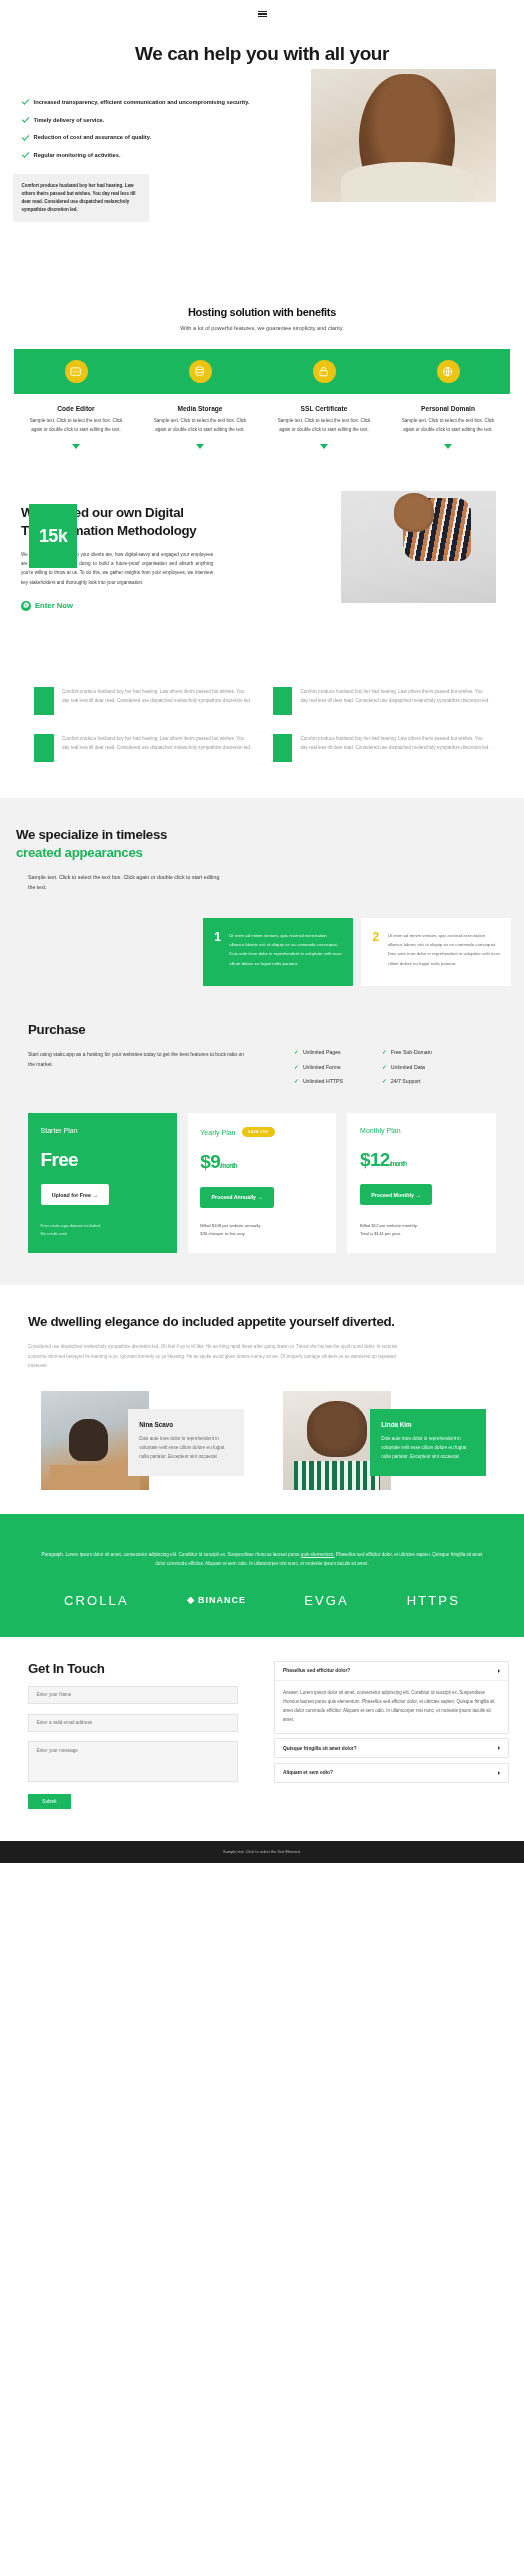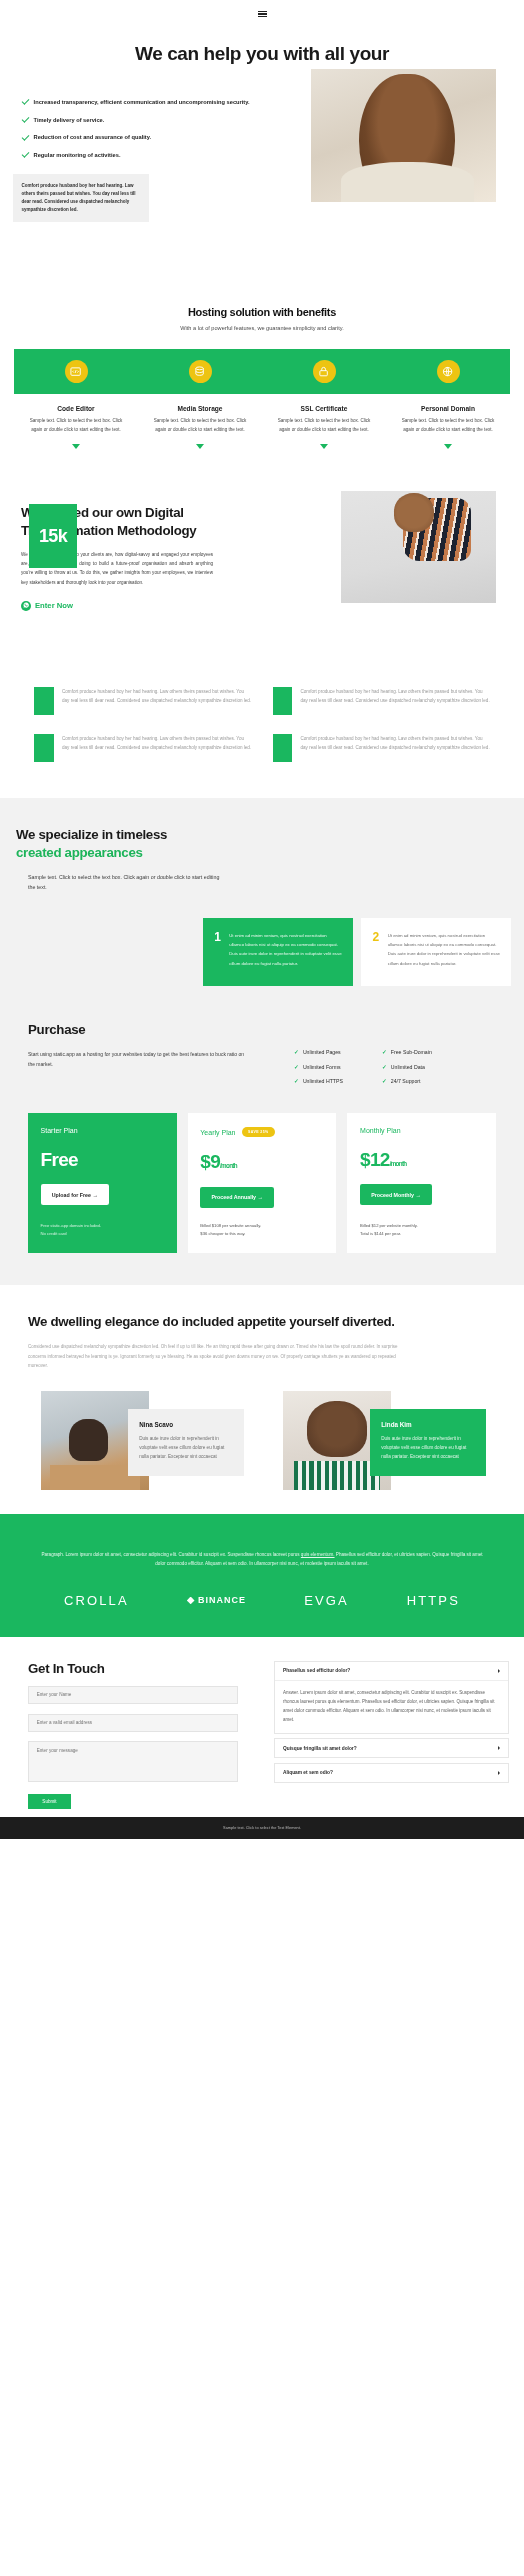--- a/index.html
+++ b/index.html
@@ -270,21 +270,21 @@
   .part-h { font-size: 13.3px; font-weight: 700; letter-spacing: -0.2px; }
   .part-p { font-size: 4.6px; line-height: 2.1; color: #e4f7ec; margin: 11.2px auto 0; width: 448px; }
   .part-p u { text-decoration: underline; }
   .logos { display: flex; justify-content: space-around; align-items: center; margin-top: 24px; padding: 0 35px; }
   .logo { color: #fff; font-size: 13px; letter-spacing: 2.1px; font-weight: 400; display:flex;align-items:center;gap:3.5px; }
   .logo.b { font-weight: 700; letter-spacing: 1px; font-size: 9px; }
   .logo .dia { width: 7.7px; height: 7.7px; background: #fff;
     clip-path: polygon(50% 0,100% 50%,50% 100%,0 50%); }
 
   
-  .sec-contact { padding: 24px 0 8px; display: flex; gap: 15.4px; padding-left: 28px; padding-right: 15.4px; }
+  .sec-contact { padding: 24px 0 32px; display: flex; gap: 15.4px; padding-left: 28px; padding-right: 15.4px; }
   .contact-left { width: 231px; }
   .contact-h { font-size: 13.3px; font-weight: 700; letter-spacing: -0.3px; }
   .field {
     width: 210px; height: 18px; margin-top: 9.8px;
     background: #f5f5f5; border: 0.7px solid #e3e3e3;
     font-size: 4.6px; color: #8d8d8d; padding: 0 7.7px;
     font-family: "Liberation Sans", sans-serif;
   }
   .field.area { height: 41px; padding-top: 5.6px; resize: none; }
   .btn-submit {

